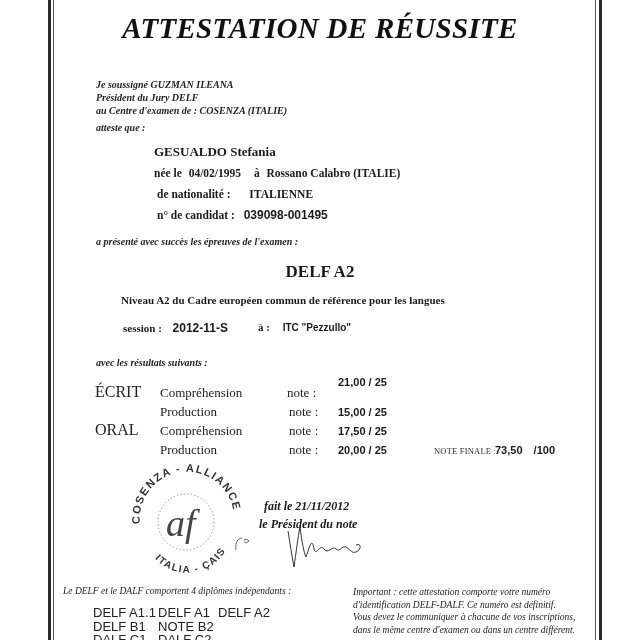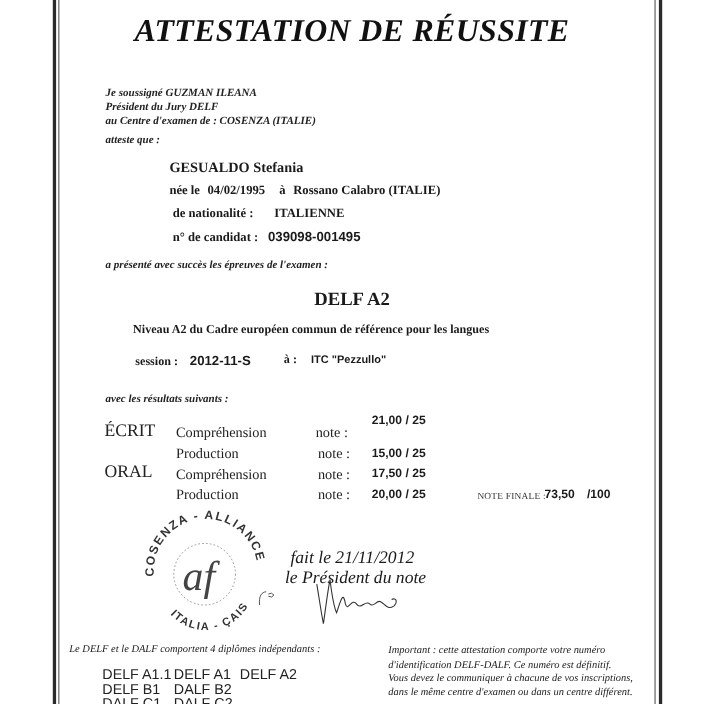--- a/index.html
+++ b/index.html
@@ -31,21 +31,21 @@
   .session { font-weight: bold; font-size: 11px; }
   .sans-reg { font-family: "Liberation Sans", "DejaVu Sans", sans-serif; font-size: 10px; }
 
   .section-label { font-size: 16px; color: #222; }
   .subj { font-size: 13px; color: #222; }
   .note-lbl { font-size: 13px; color: #222; }
   .score { font-family: "Liberation Sans", "DejaVu Sans", sans-serif; font-weight: bold; font-size: 11px; }
   .final-lbl { font-size: 8.5px; color: #333; letter-spacing: 0.2px; }
   .final-val { font-family: "Liberation Sans", "DejaVu Sans", sans-serif; font-weight: bold; font-size: 11px; }
 
-  .fait { font-style: italic; font-weight: normal; font-size: 16px; }
+  .fait { font-style: italic; font-weight: bold; font-size: 12px; }
   .footer-it { font-style: italic; font-size: 9.5px; color: #222; line-height: 12.5px; }
   .dipl { font-family: "Liberation Sans", "DejaVu Sans", sans-serif; font-size: 13px; color: #222; }
 </style>
 </head>
 <body>
 
 <div class="frame-outer-left"></div>
 <div class="frame-inner-left"></div>
 <div class="frame-inner-right"></div>
 <div class="frame-outer-right"></div>
@@ -151,21 +151,21 @@
 </div>
 
 <div>
   <div class="abs footer-it" style="left:63px; top:585px;">Le DELF et le DALF comportent 4 diplômes indépendants :</div>
 
   <div class="abs dipl" style="left:93px; top:605px;">DELF A1.1</div>
   <div class="abs dipl" style="left:158px; top:605px;">DELF A1</div>
   <div class="abs dipl" style="left:218px; top:605px;">DELF A2</div>
 
   <div class="abs dipl" style="left:93px; top:619px;">DELF B1</div>
-  <div class="abs dipl" style="left:158px; top:619px;">DALF B2</div>
+  <div class="abs dipl" style="left:158px; top:619px;">NOTE B2</div>
 
   <div class="abs dipl" style="left:93px; top:632px;">DALF C1</div>
   <div class="abs dipl" style="left:158px; top:632px;">DALF C2</div>
 </div>
 
 <div class="abs footer-it" style="left:353px; top:586px;">
   <div>Important : cette attestation comporte votre numéro</div>
   <div>d'identification DELF-DALF. Ce numéro est définitif.</div>
   <div>Vous devez le communiquer à chacune de vos inscriptions,</div>
   <div>dans le même centre d'examen ou dans un centre différent.</div>

